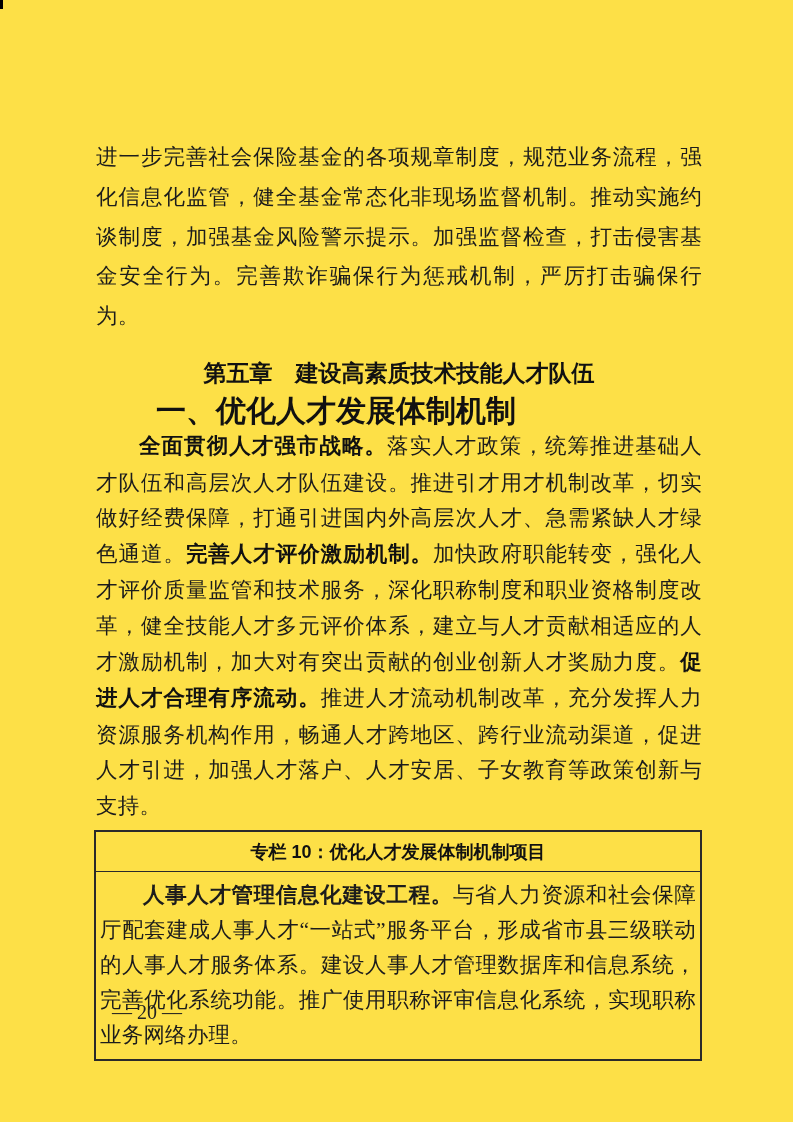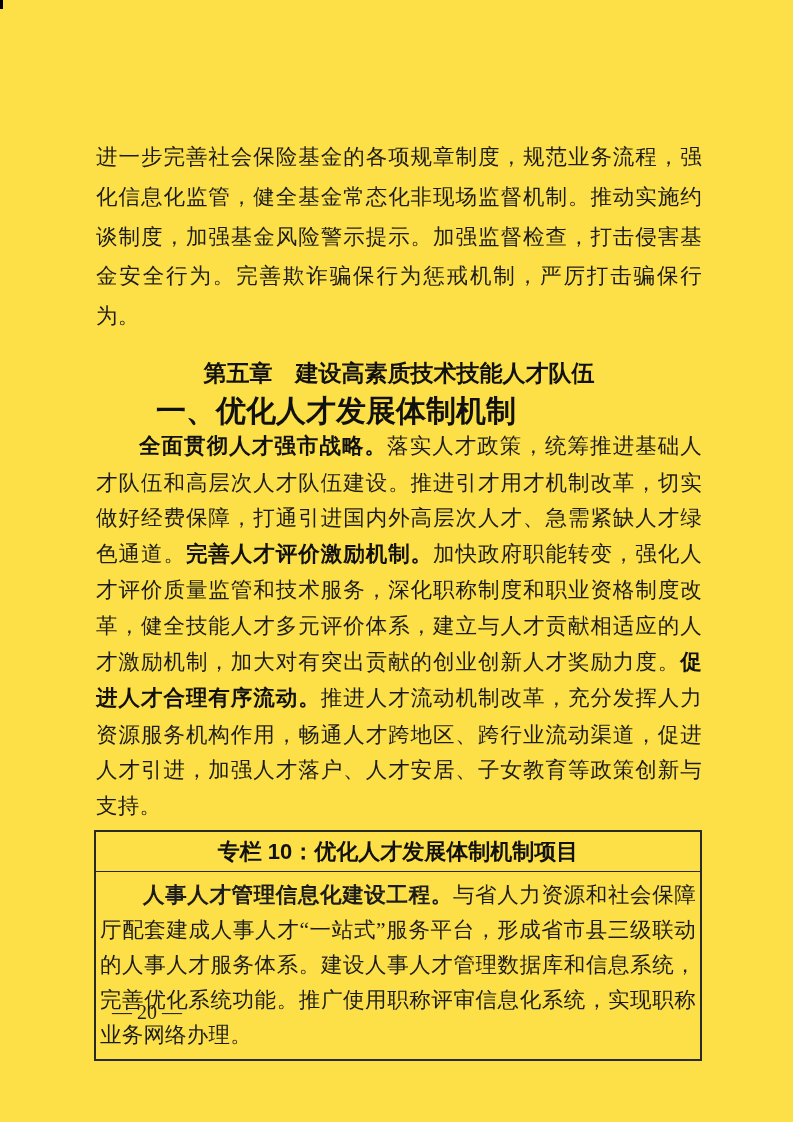--- a/index.html
+++ b/index.html
@@ -60,21 +60,21 @@
   .para b { font-weight: 700; color: #111; font-family: Liberation Mono, monospace; }
   .panel {
     margin-top: 5px;
     margin-left: -2px;
     width: 604px;
     border: 2px solid #2a2a2a;
   }
   .panel-header {
     font-family: "Liberation Sans", sans-serif;
     font-weight: 700;
-    font-size: 22px;
+    font-size: 18px;
     line-height: 26px;
     text-align: center;
     padding: 7px 0 6px 0;
     border-bottom: 1px solid #2a2a2a;
     color: #111;
   }
   .panel-body {
     margin: 0;
     padding: 6px 4px 6px 4px;
     font-size: 21.5px;

